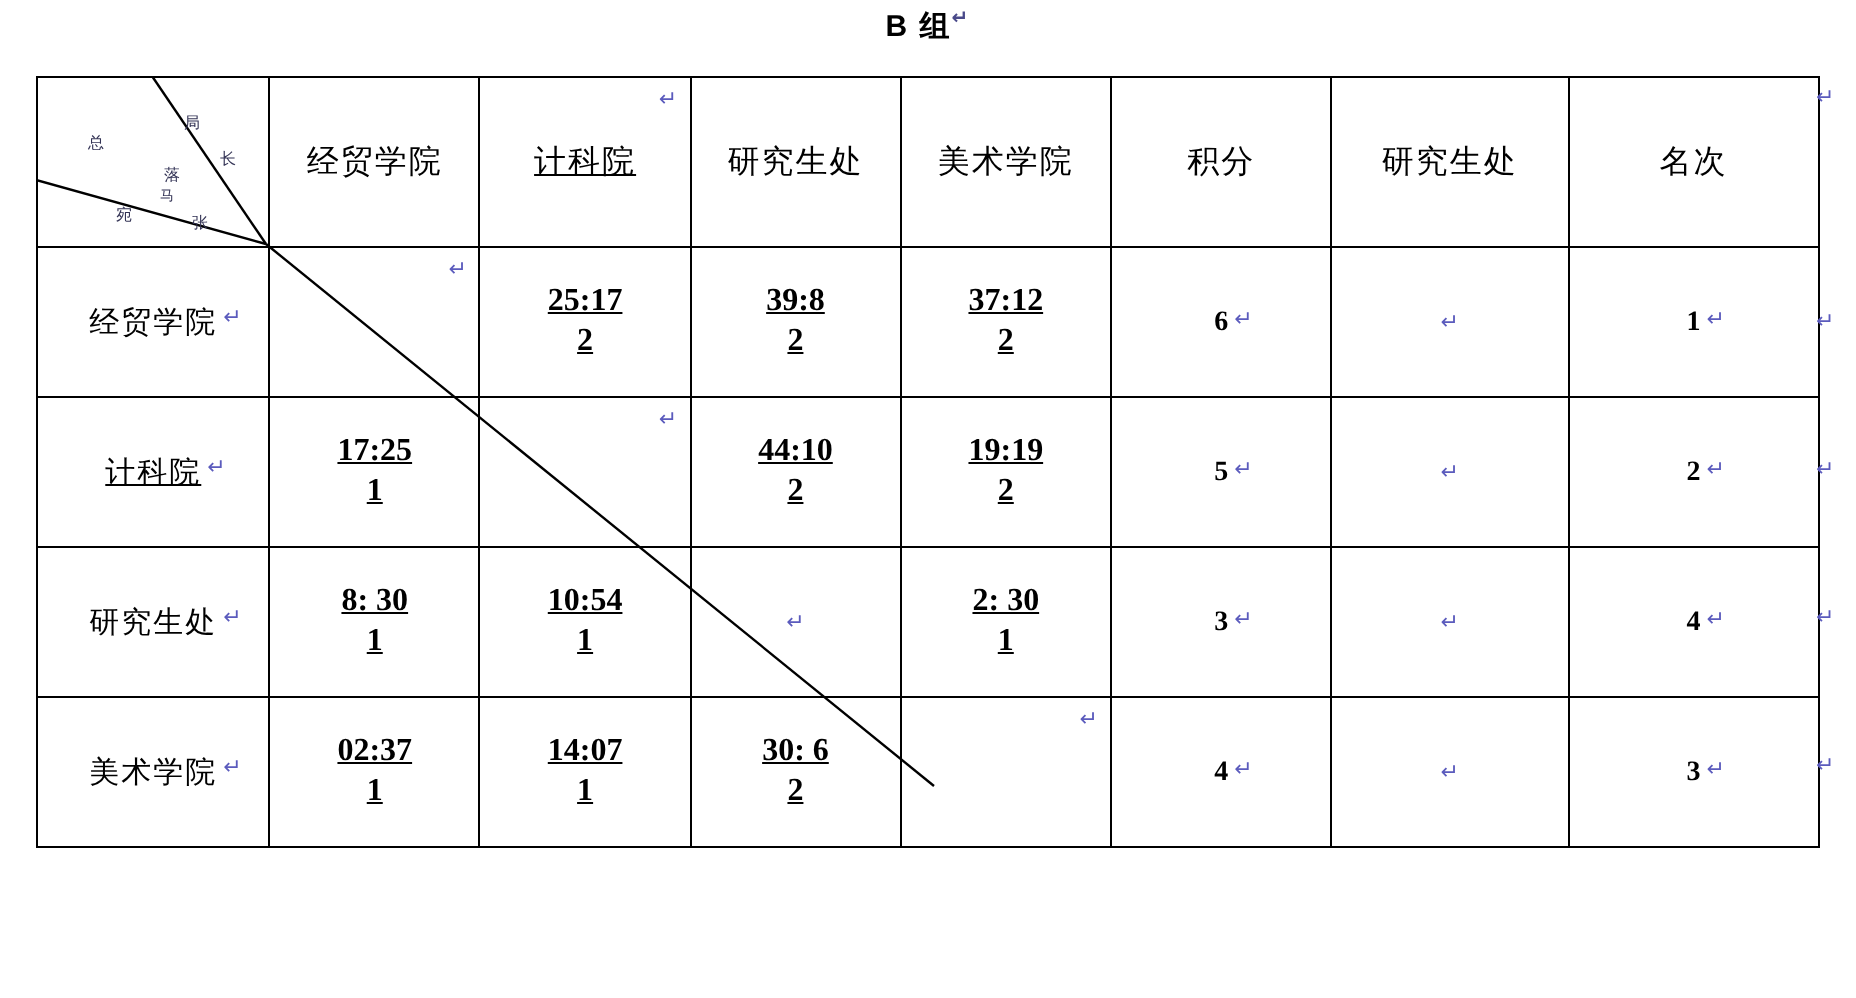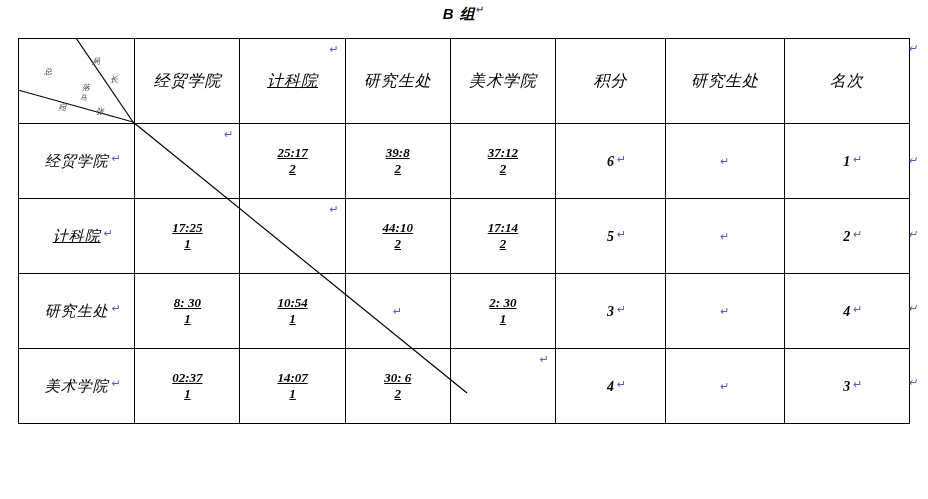--- a/index.html
+++ b/index.html
@@ -12,21 +12,20 @@
     height: 499px;
     font-family: "Liberation Serif", "DejaVu Serif", serif;
     color: #000000;
     position: relative;
     overflow: hidden;
   }
   .page {
     position: relative;
     width: 921px;
     height: 499px;
-    font-style: italic;
   }
   .doc-title {
     position: absolute;
     top: 4px;
     left: 0;
     width: 928px;
     text-align: center;
     font-family: "Liberation Sans", "DejaVu Sans", sans-serif;
     font-weight: bold;
     font-size: 15px;
@@ -71,21 +70,21 @@
   }
   .rowname {
     font-size: 15px;
     letter-spacing: 1px;
   }
   .rowname.u { text-decoration: underline; }
 
   .score {
     display: inline-block;
     line-height: 1.25;
-    font-size: 13px;
+    font-size: 16px;
   }
   .score .s1 {
     display: block;
     text-decoration: underline;
     font-weight: 600;
   }
   .score .s2 {
     display: block;
     text-decoration: underline;
     font-weight: 600;
@@ -180,21 +179,21 @@
         <td><span class="num">1</span><span class="pm after">↵</span></td>
       </tr>
 
       <tr class="rbody">
         <td><span class="rowname u">计科院</span><span class="pm after">↵</span></td>
         <td><span class="score"><span class="s1">17:25</span><span class="s2">1</span></span></td>
         <td>
             <span class="pm tr">↵</span>
           </td>
         <td><span class="score"><span class="s1">44:10</span><span class="s2">2</span></span></td>
-        <td><span class="score"><span class="s1">17:14</span><span class="s2">2</span></span></td>
+        <td><span class="score"><span class="s1">19:19</span><span class="s2">2</span></span></td>
         <td><span class="num">5</span><span class="pm after">↵</span></td>
         <td>
             <span class="pm mid">↵</span>
           </td>
         <td><span class="num">2</span><span class="pm after">↵</span></td>
       </tr>
 
       <tr class="rbody">
         <td><span class="rowname">研究生处</span><span class="pm after">↵</span></td>
         <td><span class="score"><span class="s1">8: 30</span><span class="s2">1</span></span></td>

